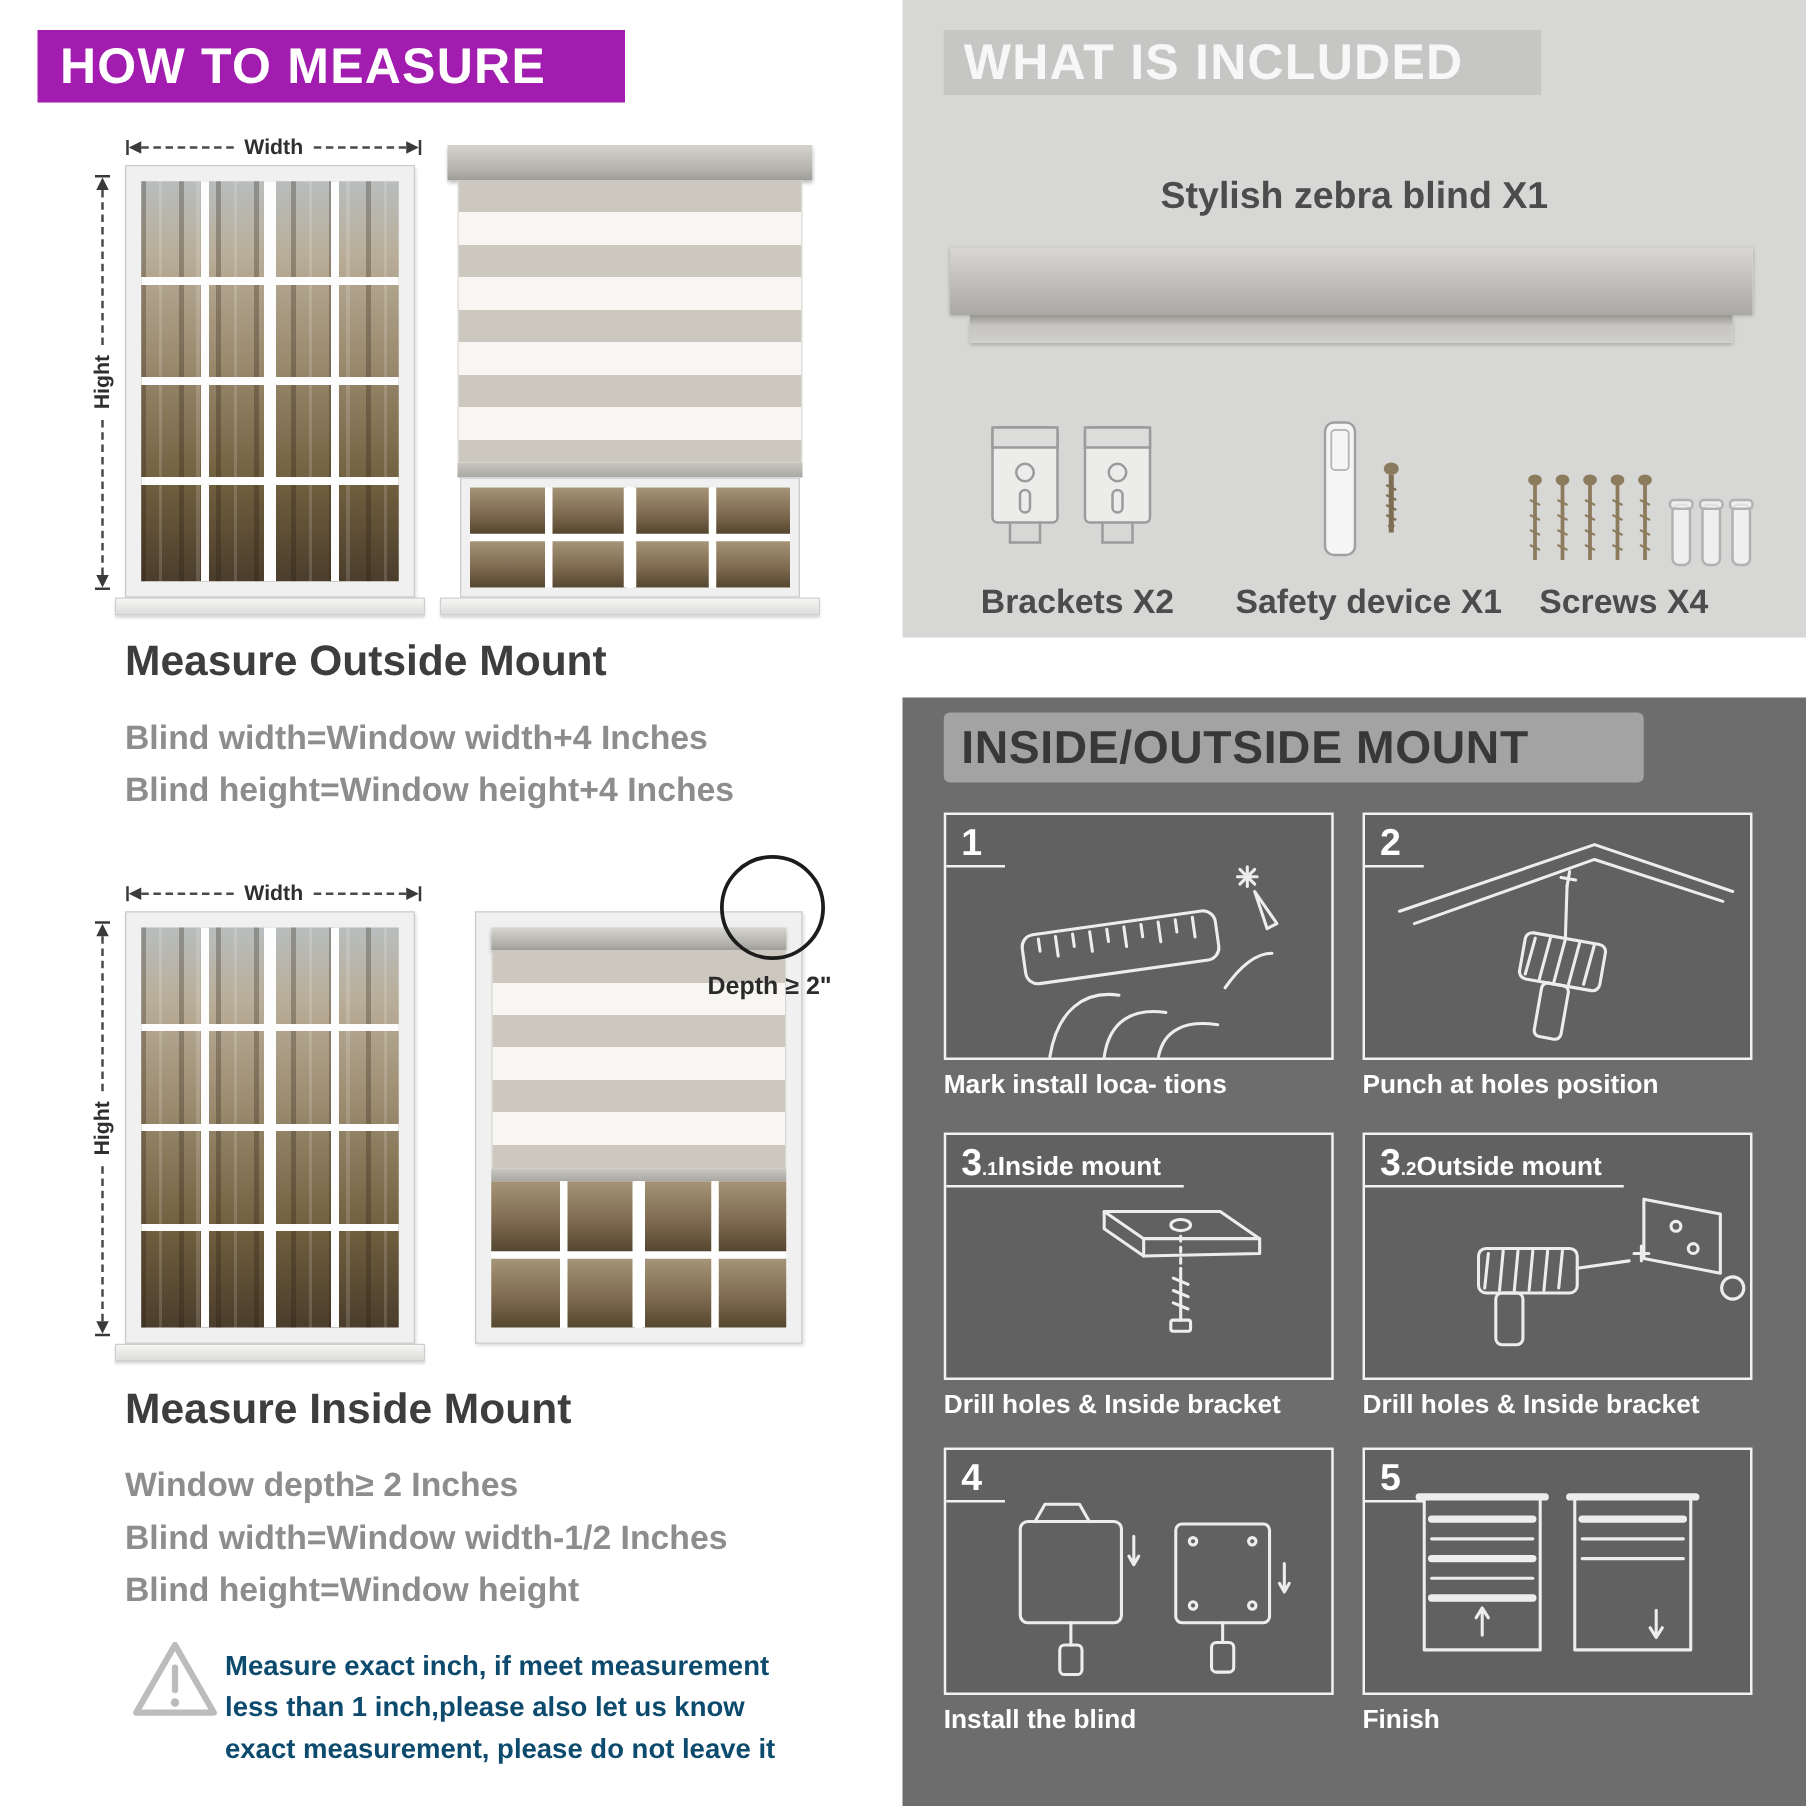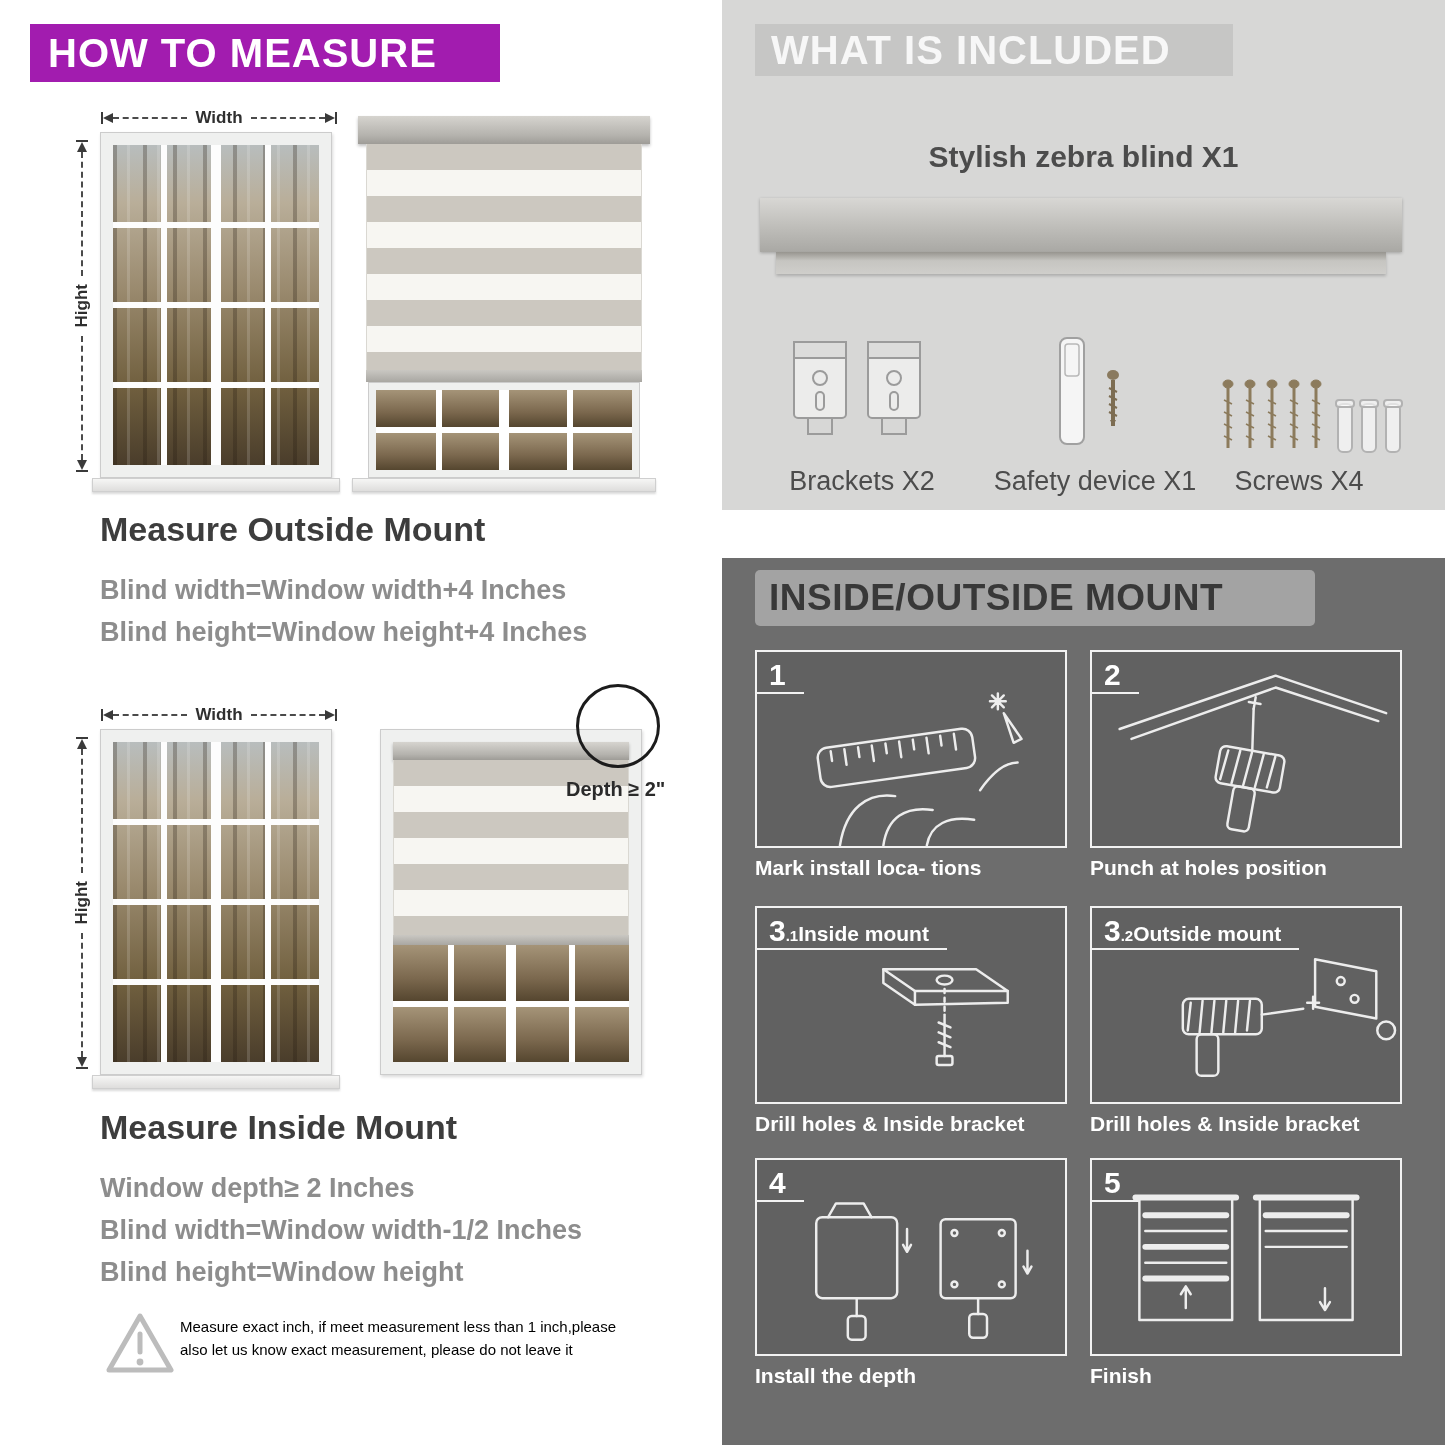--- a/index.html
+++ b/index.html
@@ -44,30 +44,30 @@
   .zebra{background:repeating-linear-gradient(180deg,#ccc8c0 0 26px,#f7f6f2 26px 52px);
     border-left:1px solid #dad8d2;border-right:1px solid #dad8d2;}
   .bottomrail{background:linear-gradient(180deg,#c9c7c2,#a9a7a2);}
   .mini-window{background:#eff0ef;border:1px solid #cccccc;padding:7px;}
   .mini-panes{position:relative;display:grid;grid-template-columns:repeat(4,1fr);grid-template-rows:repeat(2,1fr);gap:6px;background:#ffffff;width:100%;height:100%;}
   .mini-panes .pane{background:linear-gradient(180deg,#a59478 0%,#7b684e 60%,#55462f 100%);}
   .mullion{position:absolute;left:calc(50% - 5px);top:0;bottom:0;width:10px;background:#ffffff;}
 
   .depth-circle{border:3px solid #1c1c1c;border-radius:50%;}
   .depth-label{font-size:20px;font-weight:bold;color:#2b2b2b;}
-  .warn-text{font-size:15px;color:#000000;line-height:1.5;}
+  .warn-text{font-size:22px;color:#0c4a6e;line-height:1.5;font-weight:bold;}
 
   
   .included{background:#d7d7d6;}
   .banner-included{background:#c6c6c5;color:#f7f7f7;font-size:40px;font-weight:bold;
     display:flex;align-items:center;padding-left:16px;letter-spacing:1px;}
   .blind-label{font-size:30px;font-weight:bold;color:#4c4c4c;text-align:center;}
   .headrail-big{background:linear-gradient(180deg,#d8d7d4 0%,#bebdb9 55%,#a9a8a4 100%);box-shadow:0 1px 3px rgba(0,0,0,.25);}
   .headrail-lip{background:linear-gradient(180deg,#97958f 0%,#c6c5c1 40%,#cfcecb 100%);box-shadow:0 2px 3px rgba(0,0,0,.2);}
-  .item-label{font-size:27px;font-weight:normal;color:#4c4c4c;text-align:center;}
+  .item-label{font-size:27px;font-weight:bold;color:#4c4c4c;text-align:center;}
 
   .mount{background:#6d6d6d;}
   .banner-mount{background:#a3a3a3;border-radius:5px;color:#383838;font-size:37px;font-weight:bold;
     display:flex;align-items:center;padding-left:14px;letter-spacing:0.5px;}
   .step{width:312px;height:198px;background:#616161;border:2px solid #f2f2f2;position:absolute;}
   .step-head{display:inline-flex;align-items:baseline;padding:8px 18px 2px 12px;border-bottom:2px solid #f2f2f2;}
   .step-num{font-size:30px;font-weight:bold;color:#ffffff;line-height:1;}
   .step-sub{font-size:15px;font-weight:bold;color:#ffffff;}
   .step-title{font-size:21px;font-weight:bold;color:#ffffff;}
   .step-art{position:absolute;inset:0;}
@@ -392,21 +392,21 @@
         <line x1="224" y1="140" x2="224" y2="156"></line>
         <rect x="215" y="156" width="18" height="24" rx="4"></rect>
       </g>
     </svg>
     <div class="step-head">
       <span class="step-num">4</span>
       <span class="step-sub"></span>
       <span class="step-title"></span>
     </div>
   </div>
-  <div class="abs step-caption" style="left:33px;top:806px;width:312px;">Install the depth</div>
+  <div class="abs step-caption" style="left:33px;top:806px;width:312px;">Install the blind</div>
 
   <div class="step" style="left:368px;top:600px;">
     <svg class="step-art" viewBox="0 0 312 198">
       <g stroke="#ededed" stroke-width="2.5" fill="none" stroke-linecap="round" stroke-linejoin="round">
         <rect x="48" y="38" width="94" height="124"></rect>
         <line x1="44" y1="38" x2="146" y2="38" stroke-width="6"></line>
         <line x1="54" y1="56" x2="136" y2="56" stroke-width="6"></line>
         <line x1="54" y1="72" x2="136" y2="72"></line>
         <line x1="54" y1="88" x2="136" y2="88" stroke-width="6"></line>
         <line x1="54" y1="104" x2="136" y2="104"></line>

